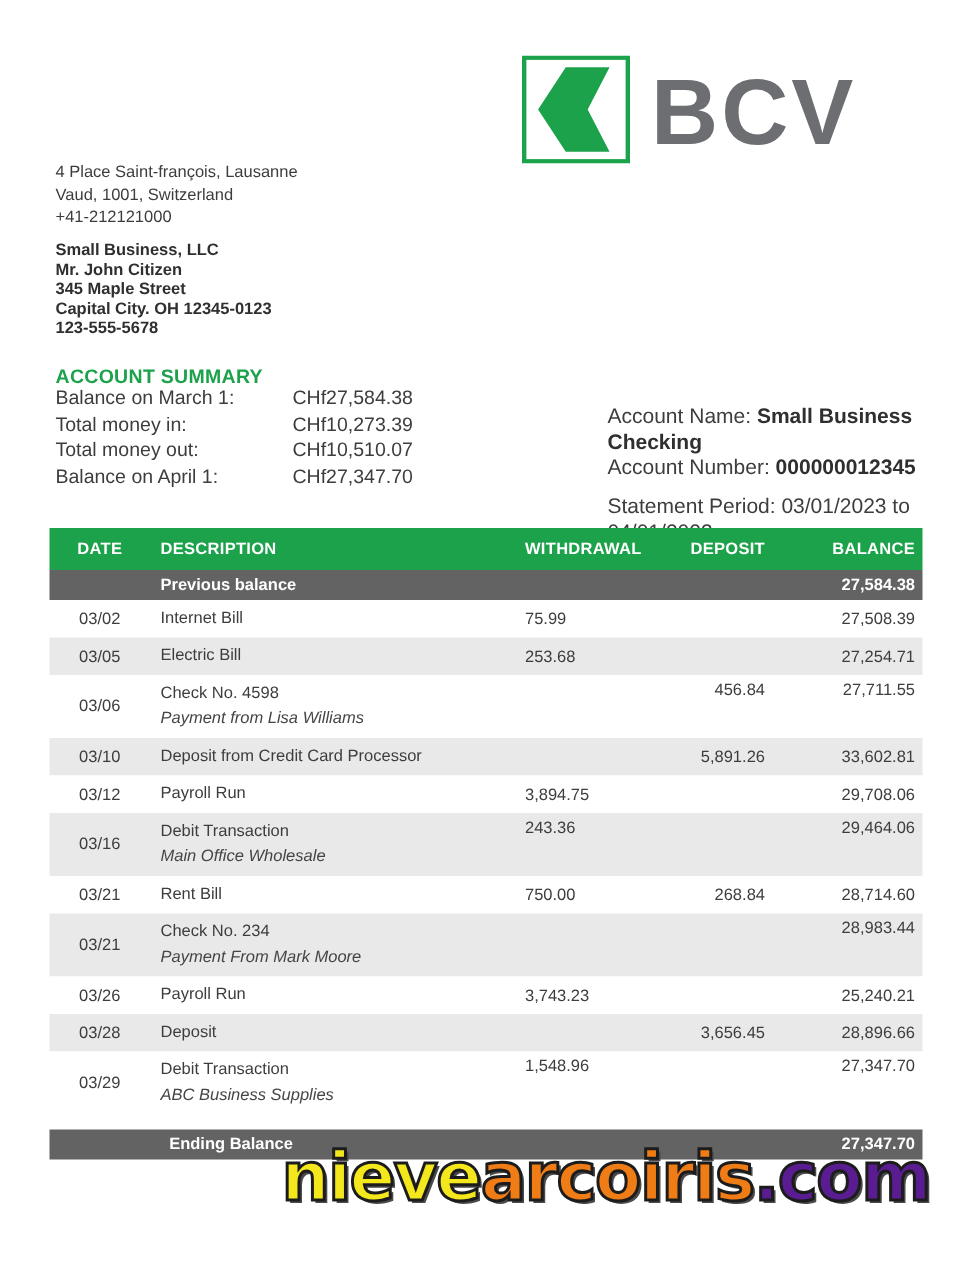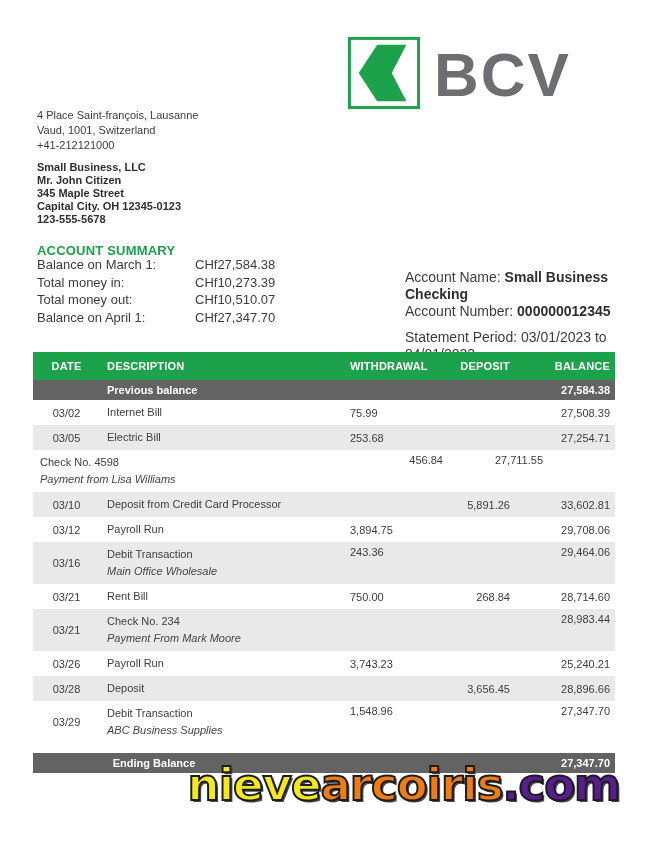--- a/index.html
+++ b/index.html
@@ -162,20 +162,21 @@
           <div class="c col-desc">
             <div class="desc-stack">
               <div>Electric Bill</div>
             </div>
           </div>
           <div class="c col-wd">253.68</div>
           <div class="c col-dep"></div>
           <div class="c col-bal">27,254.71</div>
         </div>
         <div class="trow tall">
+          <div class="c col-date">03/06</div>
           <div class="c col-desc">
             <div class="desc-stack">
               <div>Check No. 4598</div>
               <div class="sub-desc">Payment from Lisa Williams</div>
             </div>
           </div>
           <div class="c col-wd"></div>
           <div class="c col-dep">456.84</div>
           <div class="c col-bal">27,711.55</div>
         </div>

